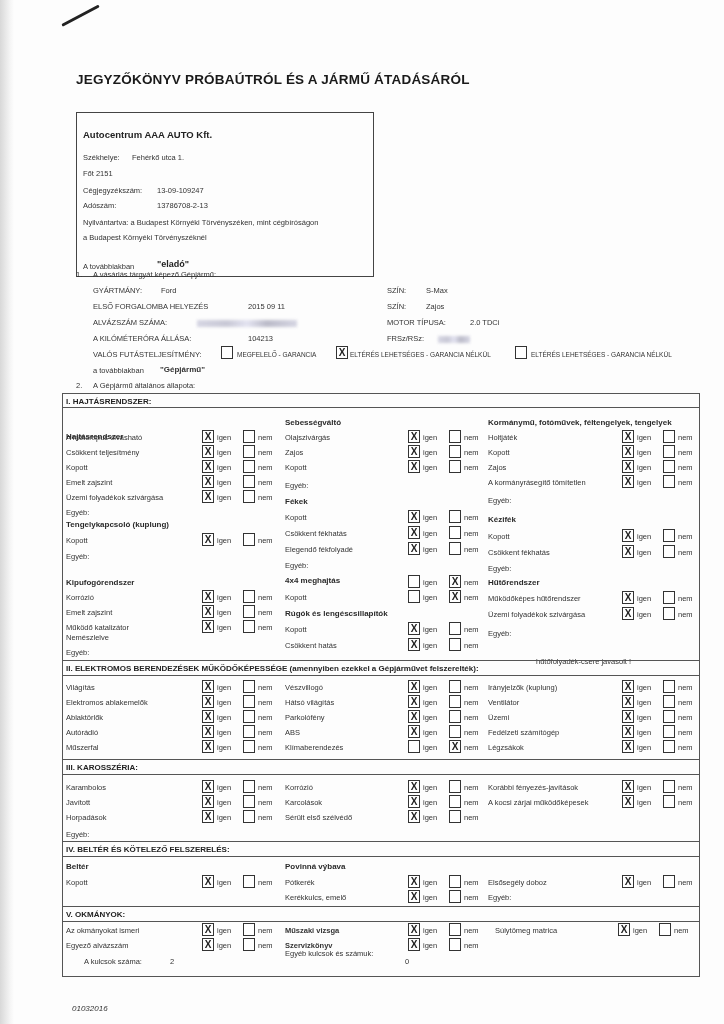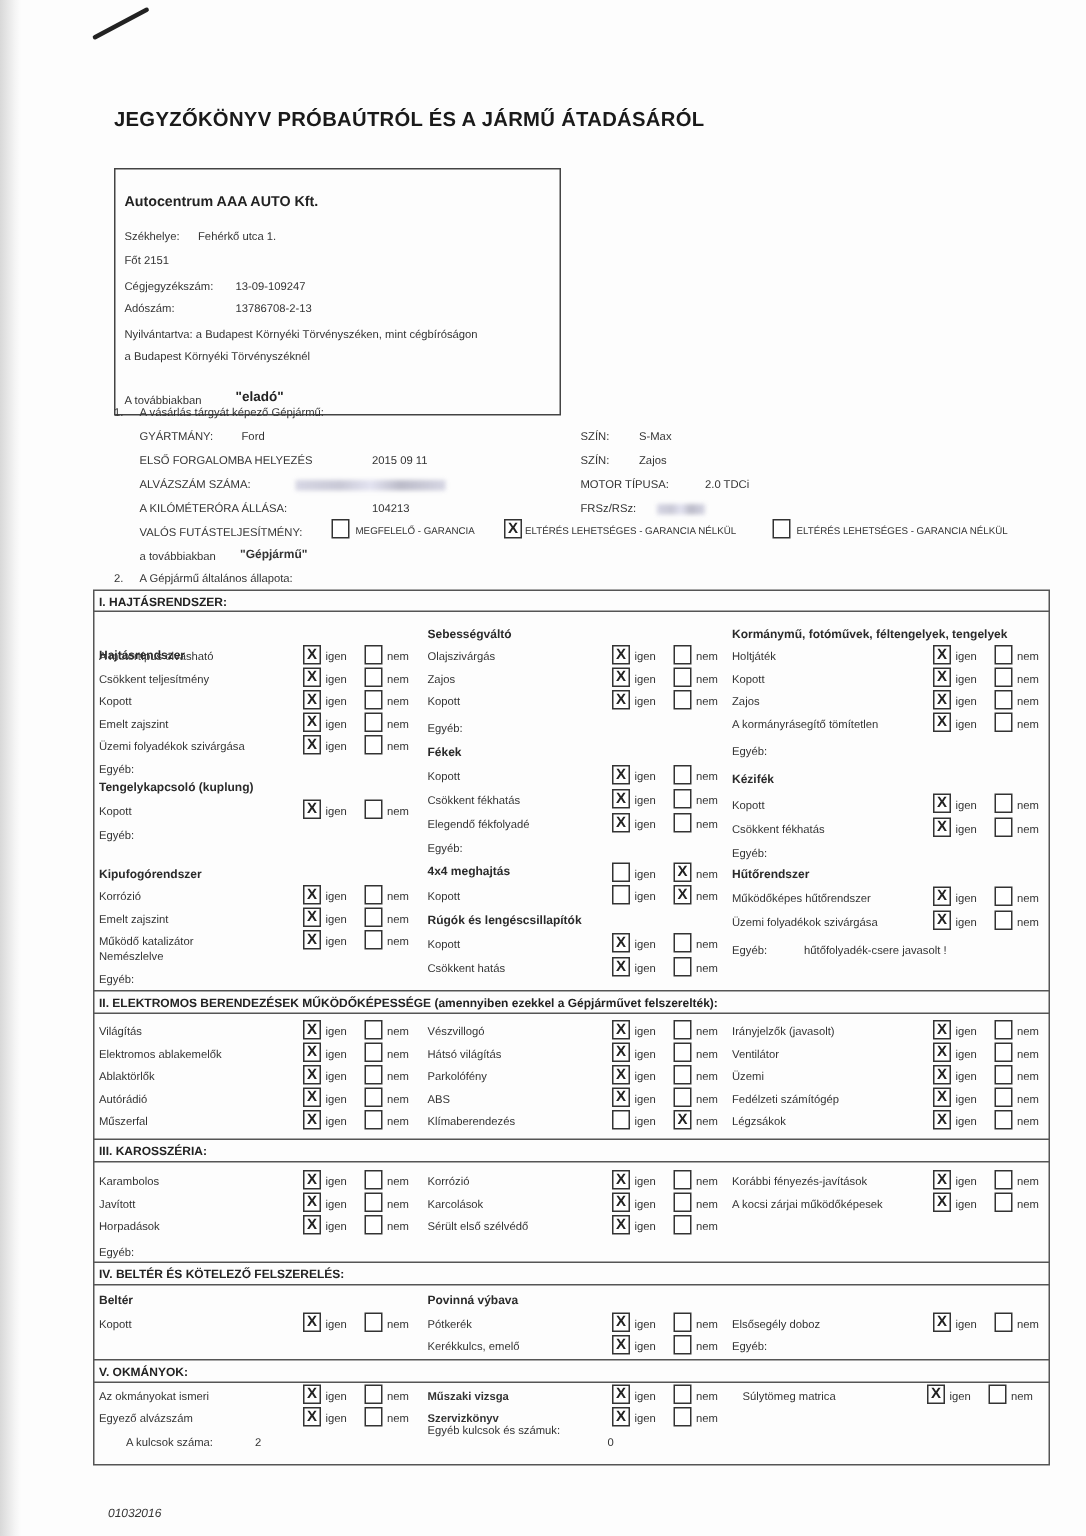--- a/index.html
+++ b/index.html
@@ -237,21 +237,21 @@
     <div class="cb" style="left:622px;top:591px">X</div>
     <div class="yn" style="left:637px;top:594px">igen</div>
     <div class="cb" style="left:663px;top:591px"></div>
     <div class="yn" style="left:678px;top:594px">nem</div>
     <div class="row-lbl" style="left:488px;top:610px">Üzemi folyadékok szivárgása</div>
     <div class="cb" style="left:622px;top:607px">X</div>
     <div class="yn" style="left:637px;top:610px">igen</div>
     <div class="cb" style="left:663px;top:607px"></div>
     <div class="yn" style="left:678px;top:610px">nem</div>
     <div class="row-lbl" style="left:488px;top:629px">Egyéb:</div>
-    <div class="row-lbl" style="left:536px;top:629px">hűtőfolyadék-csere javasolt !</div>
+    <div class="row-lbl" style="left:536px;top:657px">hűtőfolyadék-csere javasolt !</div>
     <div class="hline" style="top:660px"></div>
     <div class="sec-h" style="top:664px">II. ELEKTROMOS BERENDEZÉSEK MŰKÖDŐKÉPESSÉGE (amennyiben ezekkel a Gépjárművet felszerelték):</div>
     <div class="hline" style="top:675px"></div>
     <div class="row-lbl" style="left:66px;top:683px">Világítás</div>
     <div class="cb" style="left:202px;top:680px">X</div>
     <div class="yn" style="left:217px;top:683px">igen</div>
     <div class="cb" style="left:243px;top:680px"></div>
     <div class="yn" style="left:258px;top:683px">nem</div>
     <div class="row-lbl" style="left:66px;top:698px">Elektromos ablakemelők</div>
     <div class="cb" style="left:202px;top:695px">X</div>
@@ -291,21 +291,21 @@
     <div class="row-lbl" style="left:285px;top:728px">ABS</div>
     <div class="cb" style="left:408px;top:725px">X</div>
     <div class="yn" style="left:423px;top:728px">igen</div>
     <div class="cb" style="left:449px;top:725px"></div>
     <div class="yn" style="left:464px;top:728px">nem</div>
     <div class="row-lbl" style="left:285px;top:743px">Klímaberendezés</div>
     <div class="cb" style="left:408px;top:740px"></div>
     <div class="yn" style="left:423px;top:743px">igen</div>
     <div class="cb" style="left:449px;top:740px">X</div>
     <div class="yn" style="left:464px;top:743px">nem</div>
-    <div class="row-lbl" style="left:488px;top:683px">Irányjelzők (javasolt)</div>
+    <div class="row-lbl" style="left:488px;top:683px">Irányjelzők (kuplung)</div>
     <div class="cb" style="left:622px;top:680px">X</div>
     <div class="yn" style="left:637px;top:683px">igen</div>
     <div class="cb" style="left:663px;top:680px"></div>
     <div class="yn" style="left:678px;top:683px">nem</div>
     <div class="row-lbl" style="left:488px;top:698px">Ventilátor</div>
     <div class="cb" style="left:622px;top:695px">X</div>
     <div class="yn" style="left:637px;top:698px">igen</div>
     <div class="cb" style="left:663px;top:695px"></div>
     <div class="yn" style="left:678px;top:698px">nem</div>
     <div class="row-lbl" style="left:488px;top:713px">Üzemi</div>

